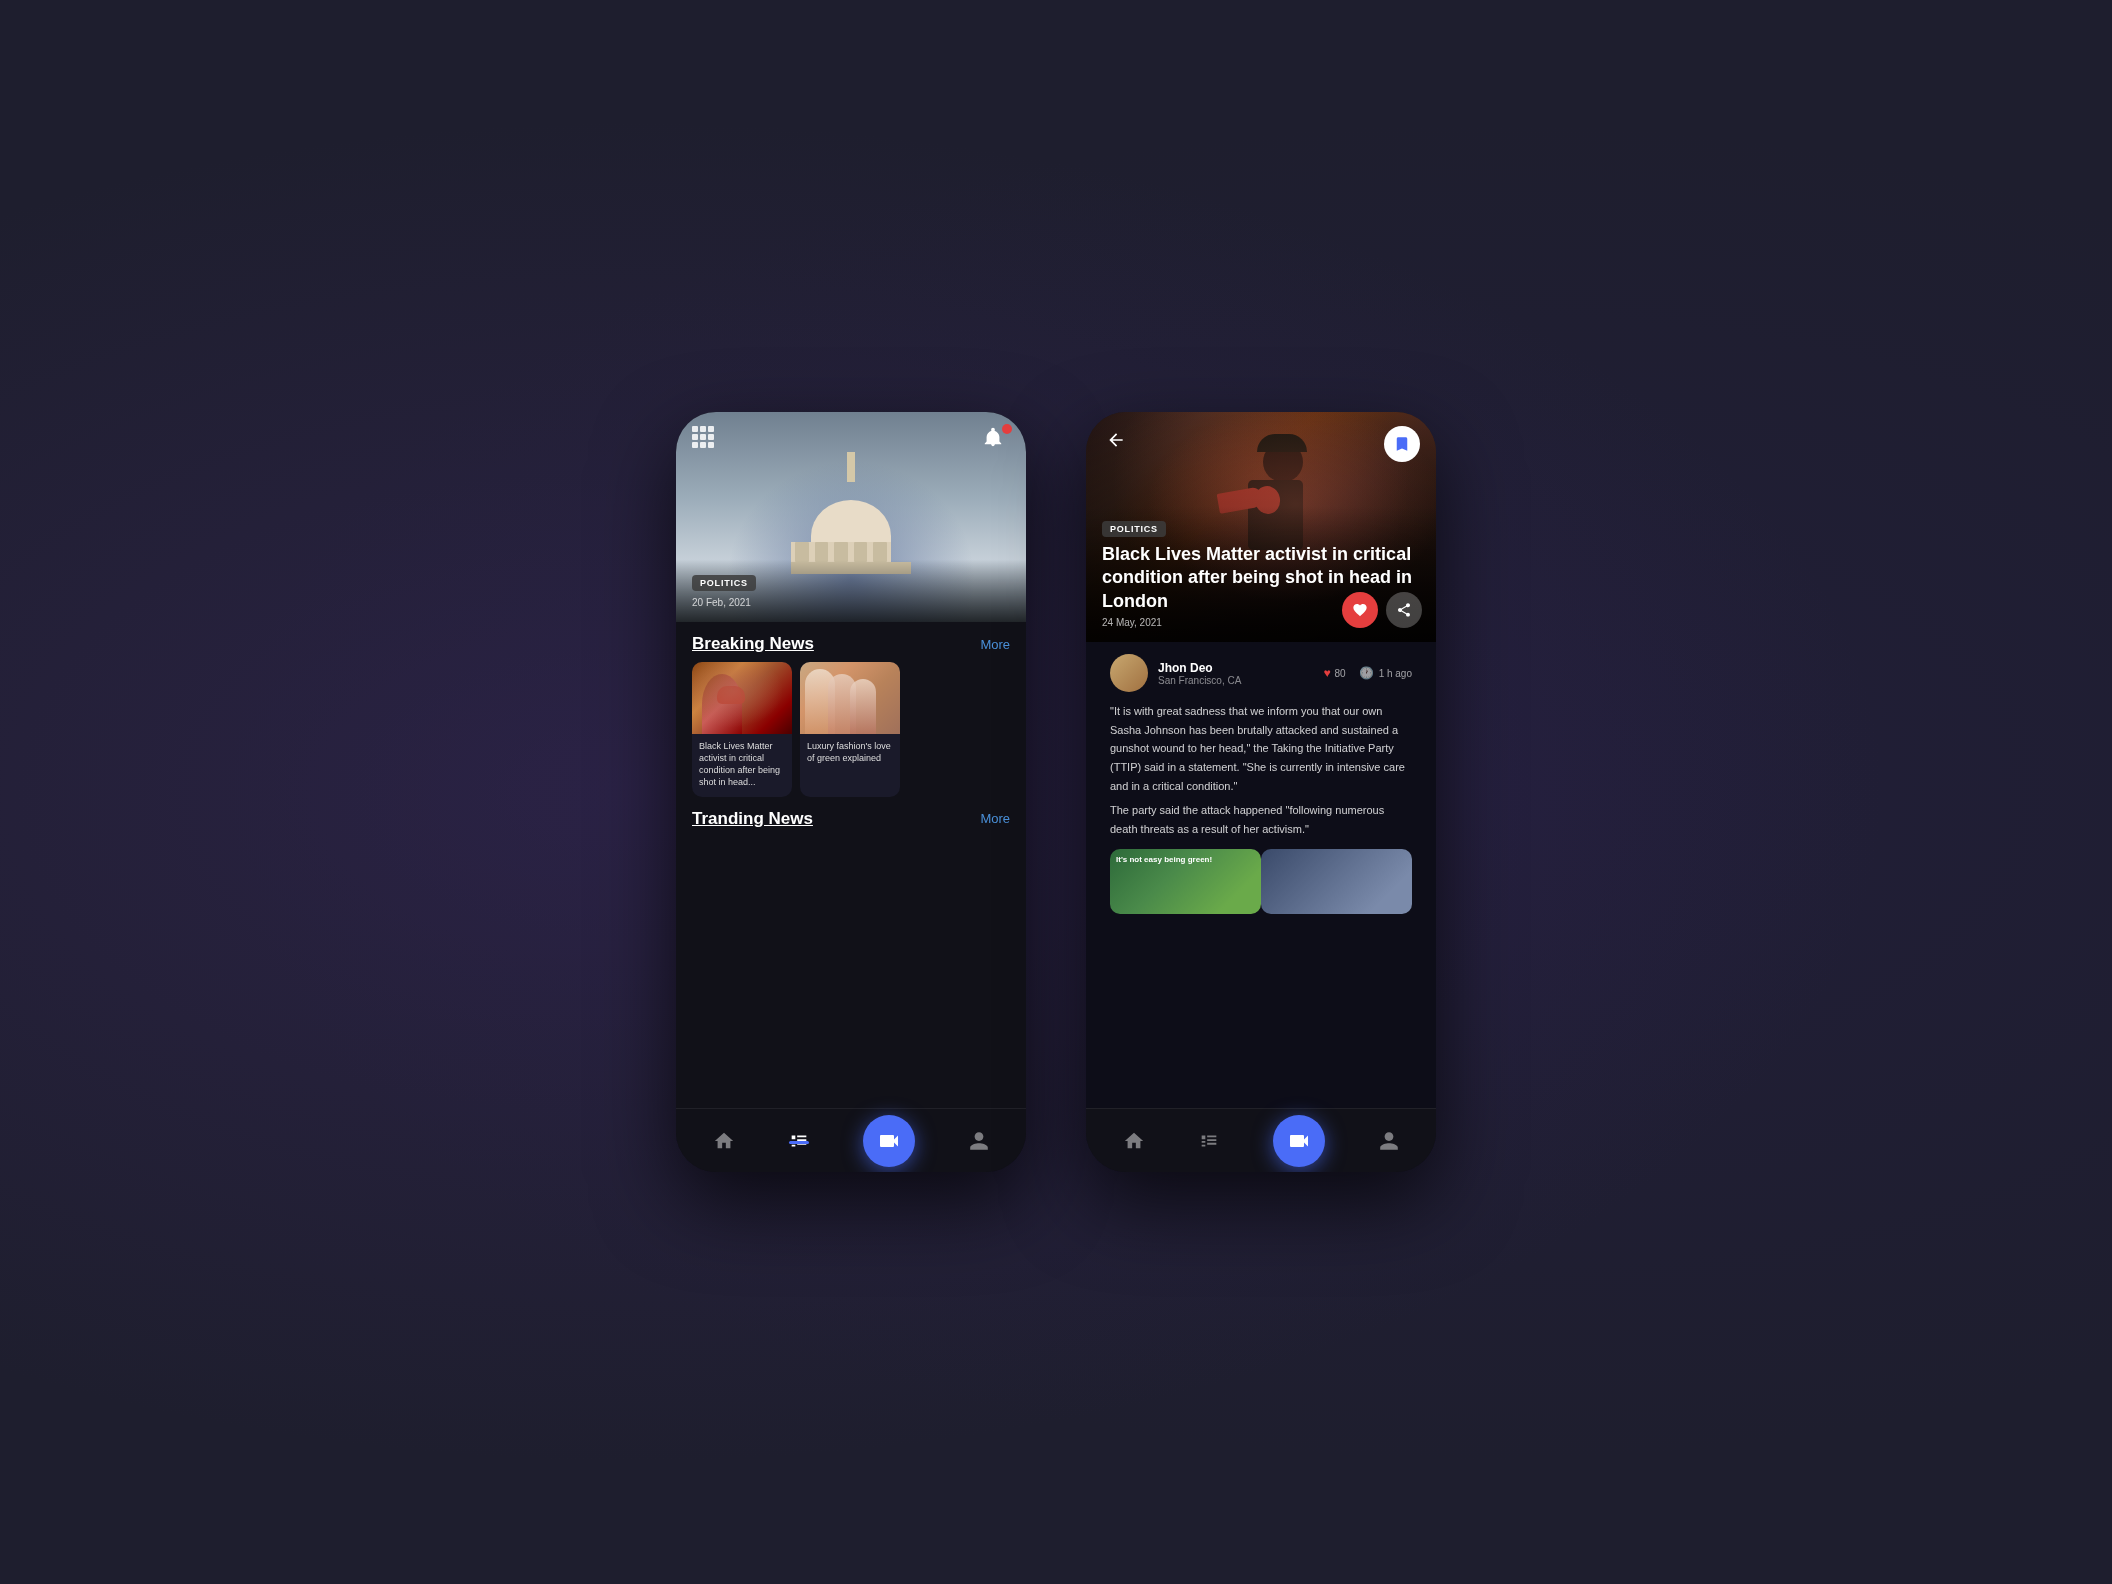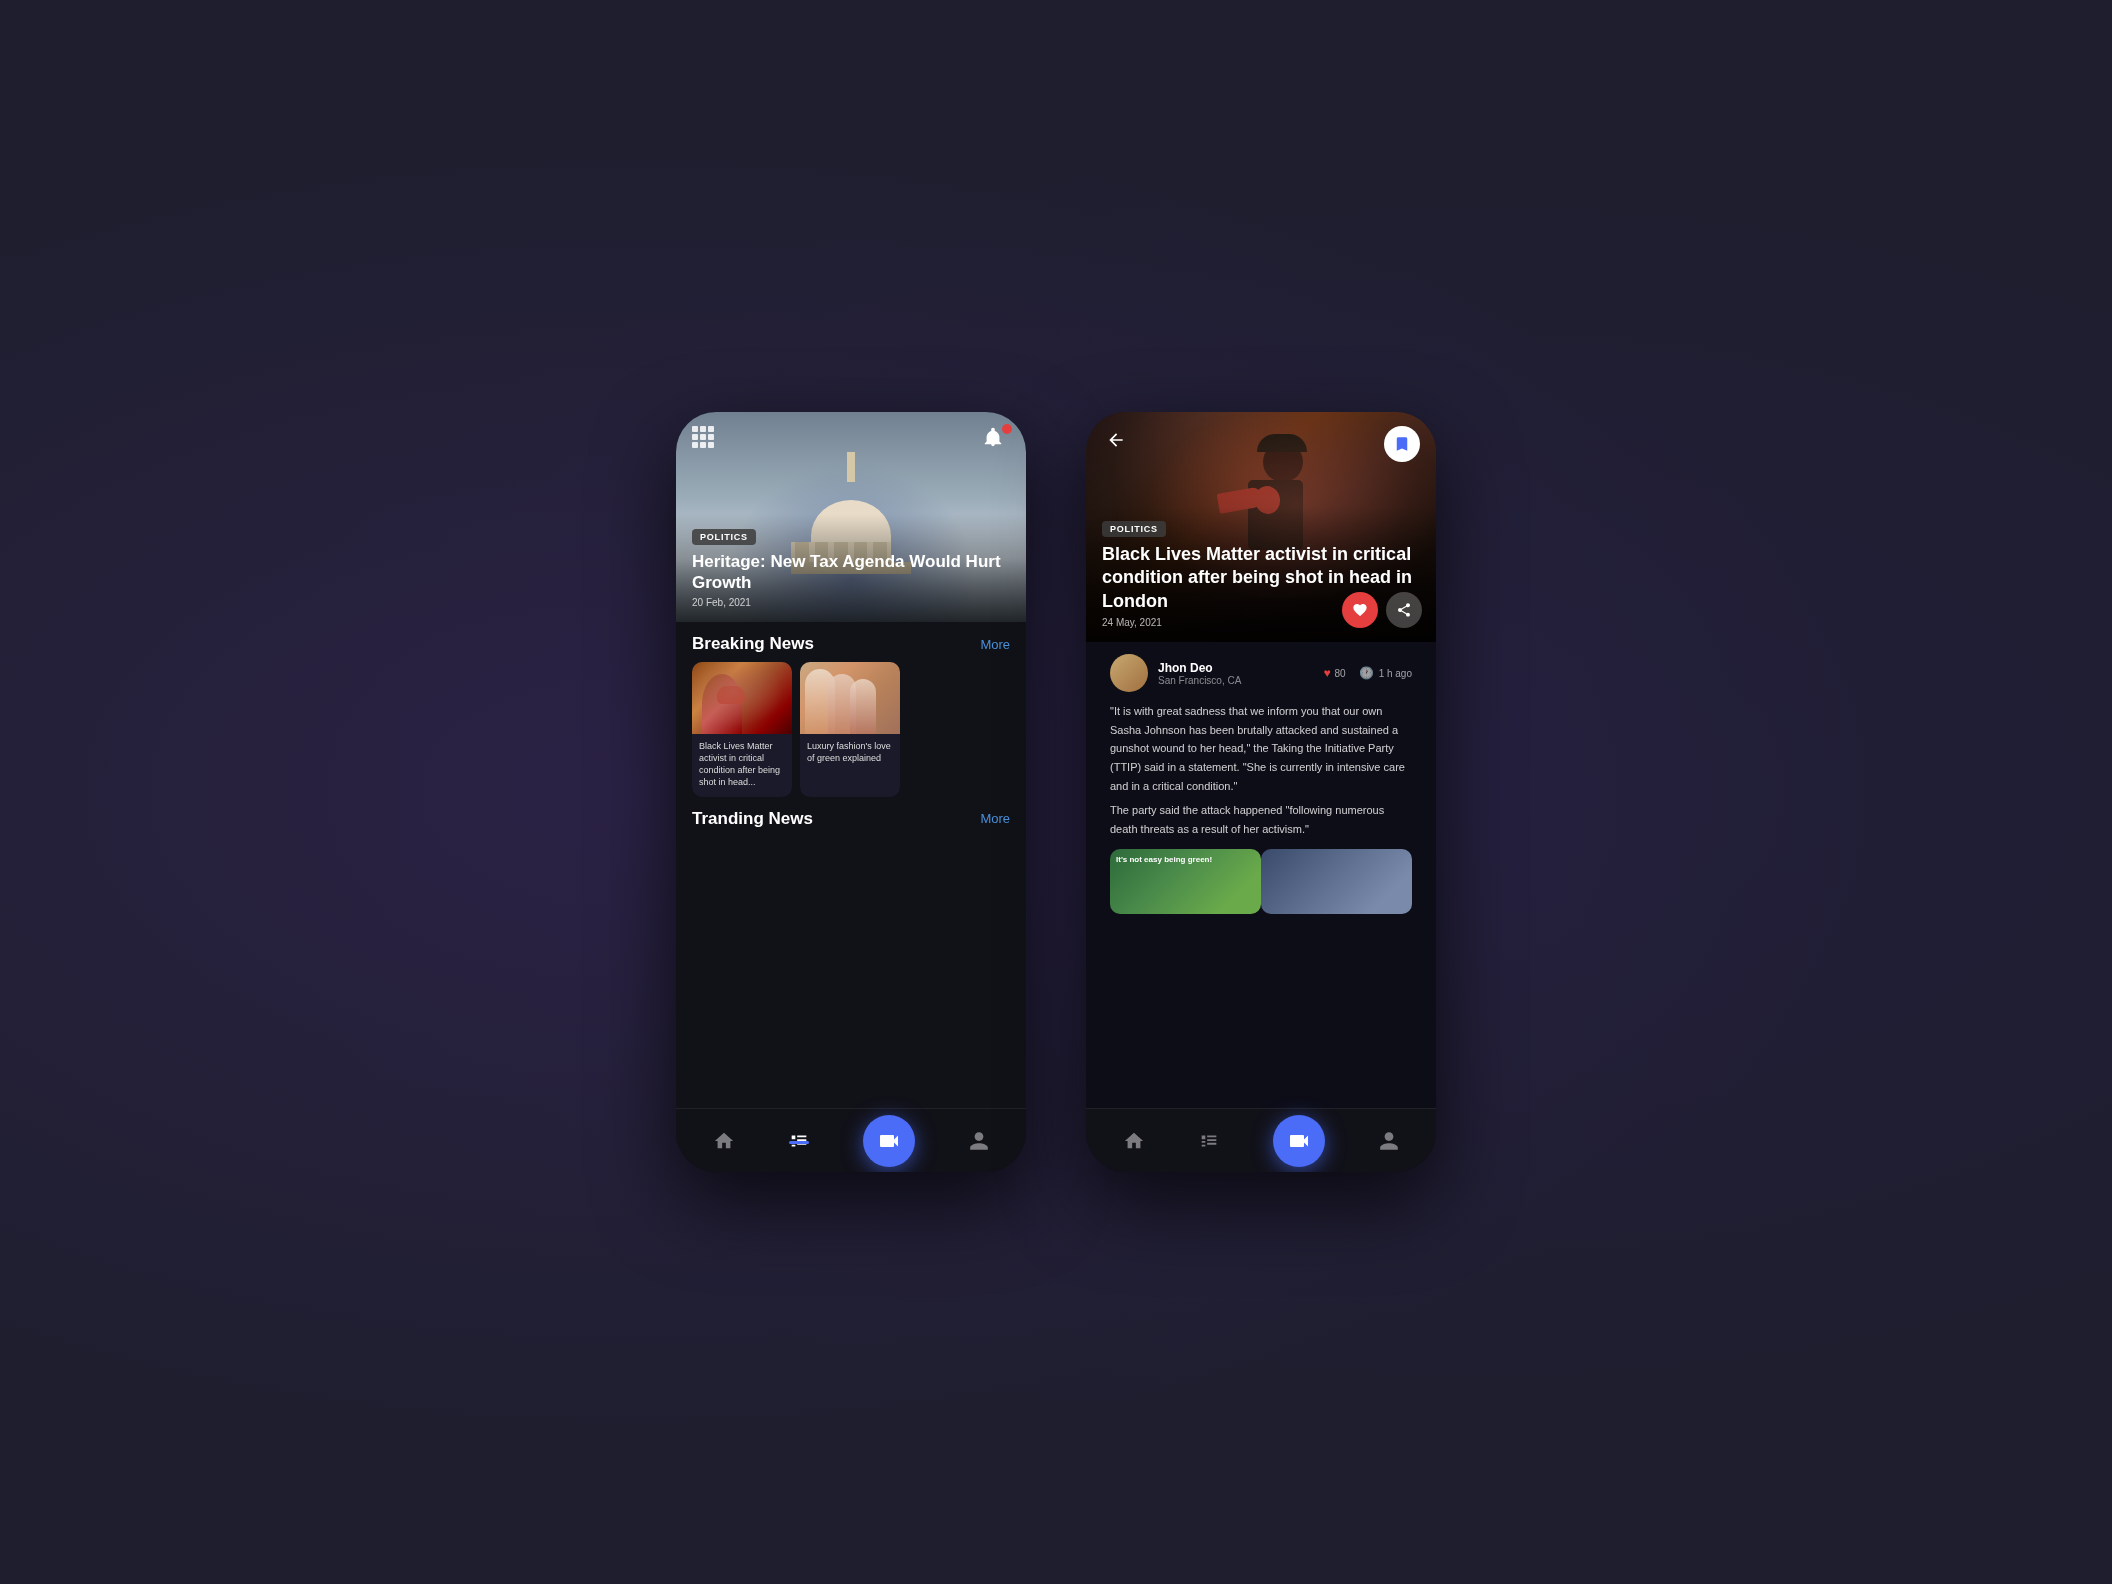--- a/index.html
+++ b/index.html
@@ -180,20 +180,21 @@
     .section-header {
       display: flex;
       justify-content: space-between;
       align-items: center;
       padding: 12px 0 8px;
     }
     .section-title {
       color: #fff;
       font-size: 17px;
       font-weight: 700;
+      text-decoration: underline;
     }
     .more-link {
       color: #4a90d9;
       font-size: 13px;
       font-weight: 500;
     }
 
     
     .news-cards-row {
       display: flex;
@@ -531,21 +532,20 @@
       <div class="bell-wrapper">
         <svg width="22" height="22" viewBox="0 0 24 24" fill="white">
           <path d="M12 2C10.9 2 10 2.9 10 4c0 .4.1.8.3 1.1C7.3 6.1 5 8.8 5 12v5l-2 2v1h18v-1l-2-2v-5c0-3.2-2.3-5.9-5.3-6.9.2-.3.3-.7.3-1.1 0-1.1-.9-2-2-2zm0 20c1.1 0 2-.9 2-2h-4c0 1.1.9 2 2 2z"></path>
         </svg>
         <div class="bell-badge"></div>
       </div>
     </div>
 
     <div class="hero-overlay">
       <div class="category-badge">POLITICS</div>
-      <div class="hero-title">Heritage: New Tax Agenda Would Hurt Growth</div>
       <div class="hero-date">20 Feb, 2021</div>
     </div>
   </div>
 
   <div class="phone-content">
 
     <div class="section-header">
       <div class="section-title">Breaking News</div>
       <div class="more-link">More</div>
     </div>

